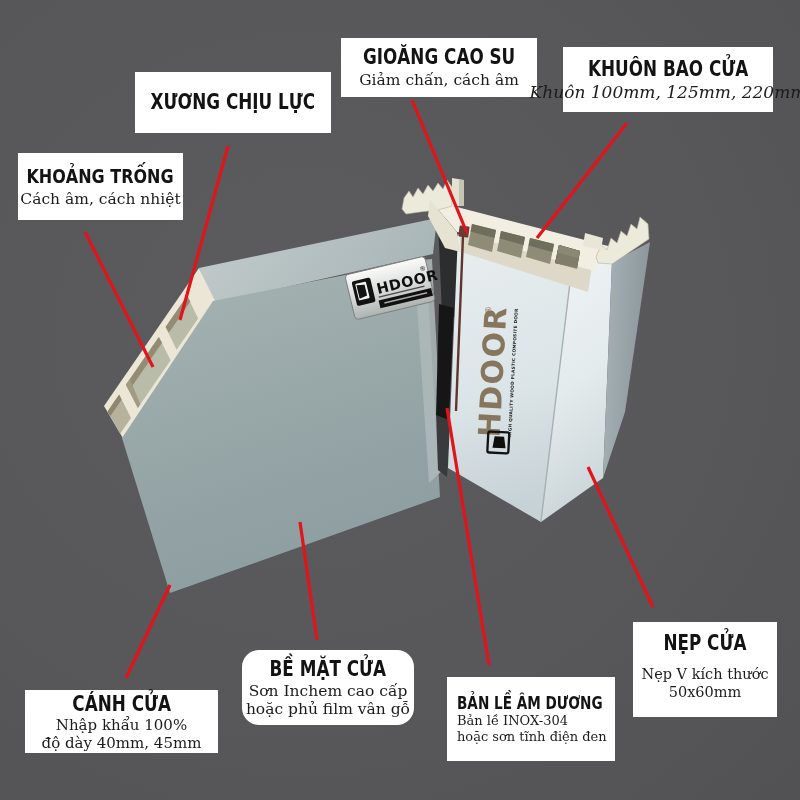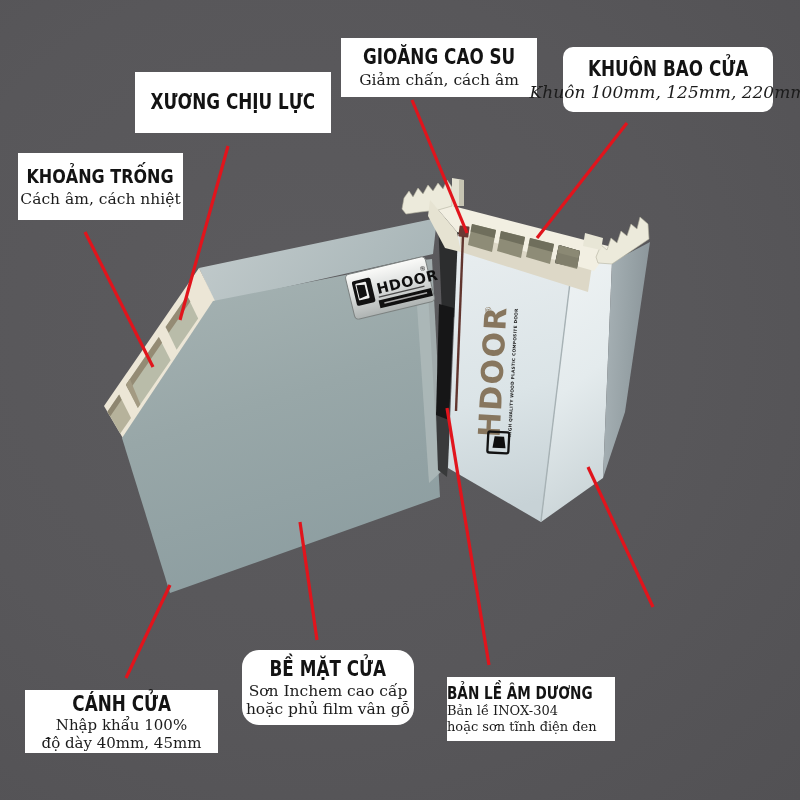--- a/index.html
+++ b/index.html
@@ -16,30 +16,30 @@
   }
   .callout-title{
     font-family:"DejaVu Sans", sans-serif;font-weight:700;font-size:21px;color:#131313;
     transform:scaleX(.80);transform-origin:50% 50%;white-space:nowrap;letter-spacing:0;
   }
   .callout-sub{
     font-family:"DejaVu Serif", serif;font-size:15.5px;color:#1c1c1c;white-space:nowrap;
   }
   .co-xuong {left:135px;top:72px; width:196px;height:61px;gap:36px;}
   .co-gioang{left:341px;top:38px; width:196px;height:59px;}
-  .co-khuon {left:563px;top:47px; width:210px;height:65px;border-radius:10px;}
+  .co-khuon {left:563px;top:47px; width:210px;height:65px;}
   .co-khuon .callout-sub{font-size:17px;font-style:italic;}
   .co-khoang{left:18px; top:153px;width:165px;height:67px;}
   .co-khoang .callout-title{font-size:20px;}
   .co-canh  {left:25px; top:690px;width:193px;height:63px;text-align:center;}
   .co-canh .callout-sub{font-size:15px;line-height:1.1;}
   .co-bemat {left:242px;top:650px;width:172px;height:75px;border-radius:17px;}
   .co-bemat .callout-sub{font-size:15.5px;line-height:1.12;}
-  .co-banle {left:447px;top:677px;width:168px;height:64px;
-             align-items:flex-start;text-align:right;box-sizing:border-box;}
+  .co-banle {left:447px;top:677px;width:168px;height:84px;
+             align-items:flex-start;text-align:right;padding-left:10px;box-sizing:border-box;}
   .co-banle .callout-title{font-size:17px;transform-origin:left center;}
   .co-banle .callout-sub{font-size:13px;line-height:1.15;}
   .co-nep   {left:633px;top:622px;width:144px;height:95px;justify-content:flex-start;padding-top:9px;box-sizing:border-box;}
   .co-nep .callout-title{margin-bottom:9px;}
   .co-nep .callout-sub{font-size:14.5px;line-height:1.2;}
 </style>
 </head>
 <body>
 
 <div class="stage">
@@ -219,14 +219,19 @@
     <div class="callout-sub">Sơn Inchem cao cấp</div>
     <div class="callout-sub">hoặc phủ film vân gỗ</div>
   </div>
 
   <div class="callout co-banle">
     <div class="callout-title">BẢN LỀ ÂM DƯƠNG</div>
     <div class="callout-sub">Bản lề INOX-304</div>
     <div class="callout-sub">hoặc sơn tĩnh điện đen</div>
   </div>
 
+  <div class="callout co-nep">
+    <div class="callout-title">NẸP CỬA</div>
+    <div class="callout-sub">Nẹp V kích thước</div>
+    <div class="callout-sub">50x60mm</div>
+  </div>
 
 </div>
 
 </body></html>

